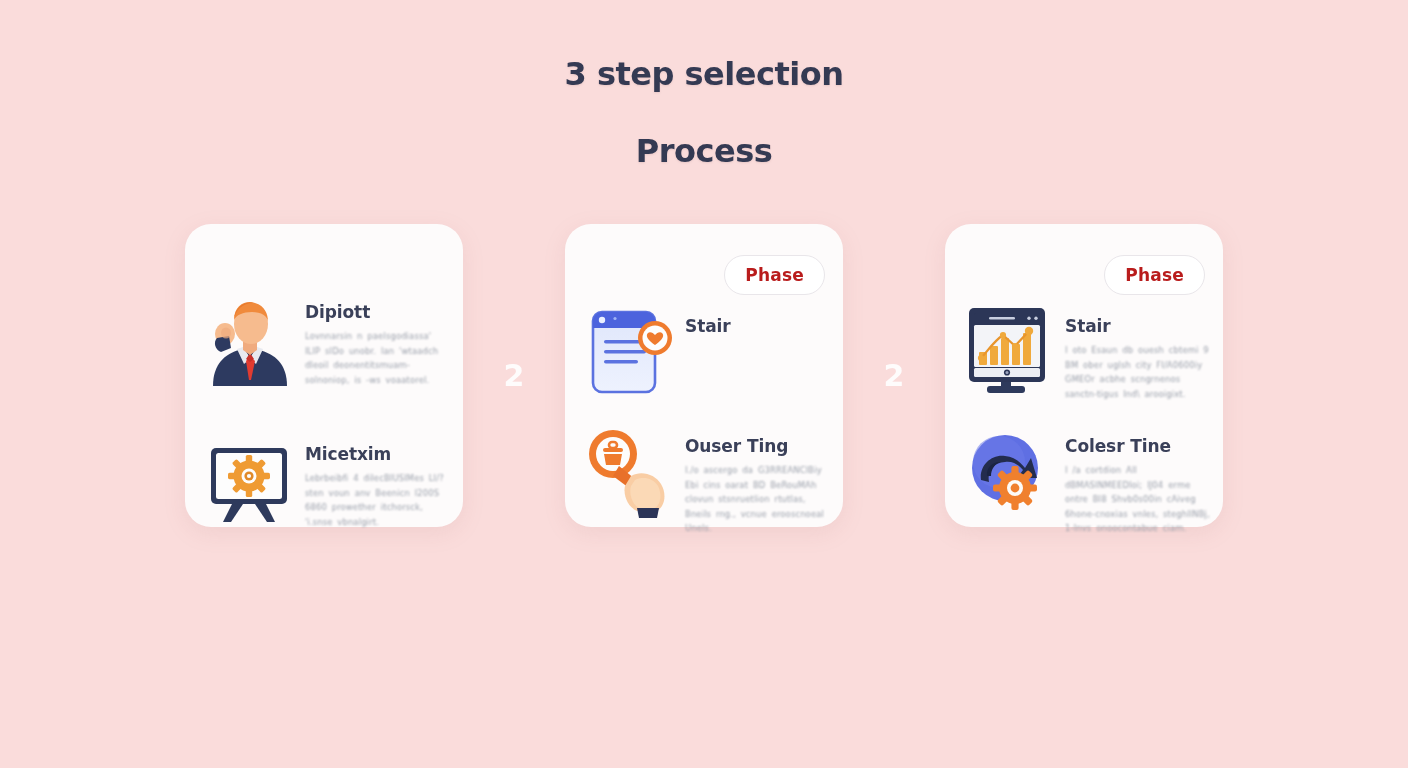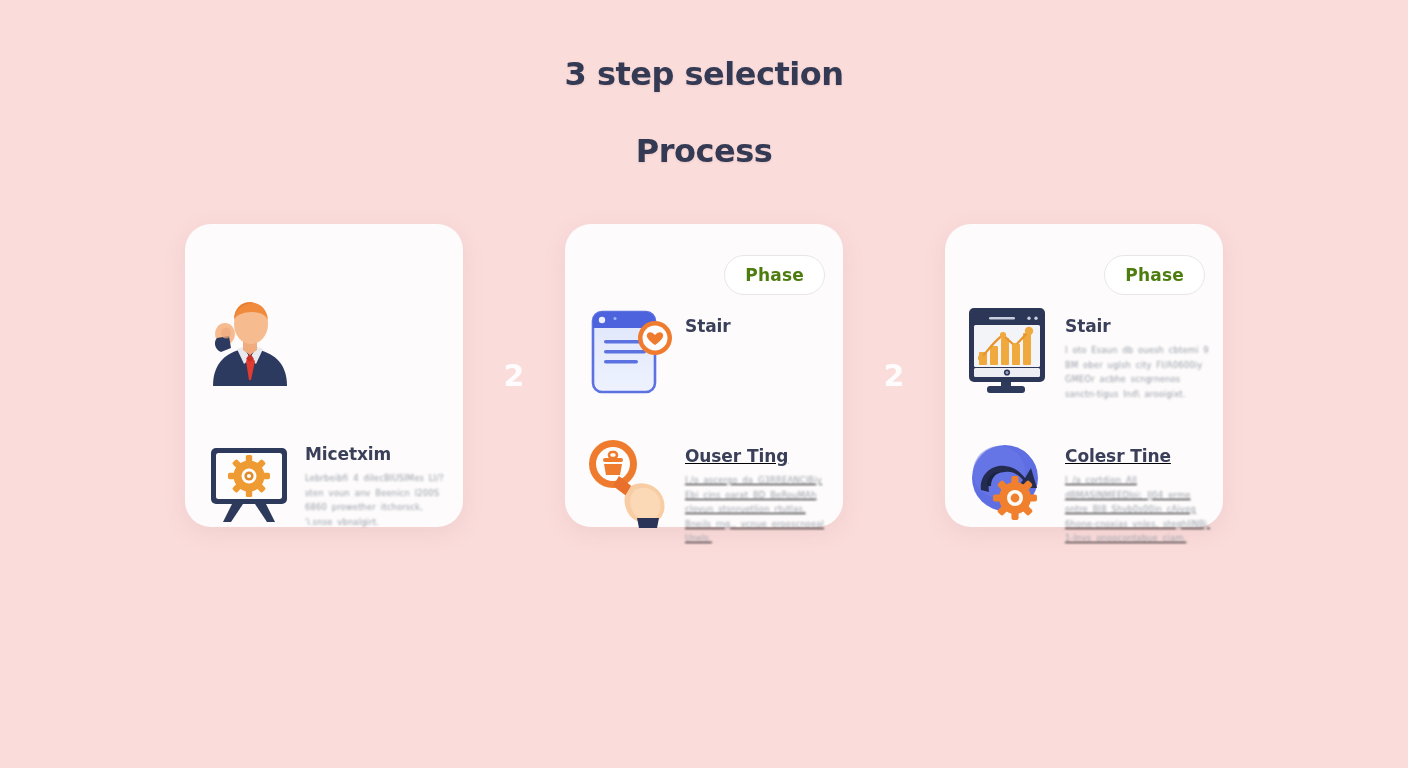--- a/index.html
+++ b/index.html
@@ -85,38 +85,38 @@
     height: 40px;
     padding: 0 20px;
     border-radius: 20px;
     background: #ffffff;
     border: 1.4px solid #e9e6ea;
     display: flex;
     align-items: center;
     justify-content: center;
     font-size: 17px;
     font-weight: 600;
-    color: #4d7c0f;
+    color: #b91c1c;
     letter-spacing: 0.2px;
   }
 
   
   .crow {
     position: absolute;
     left: 14px;
     width: 252px;
     display: flex;
     align-items: flex-start;
     gap: 6px;
   }
   .crow--a { top: 66px; }
   .crow--b { top: 208px; }
   
   .card--has-pill .crow--a { top: 78px; }
-  .card--has-pill .crow--b { top: 210px; text-decoration: underline; }
+  .card--has-pill .crow--b { top: 200px; }
 
   .icon-slot {
     width: 100px;
     flex: none;
     height: 96px;
     position: relative;
   }
 
   .txt-slot {
     flex: 1 1 auto;
@@ -181,20 +181,24 @@
             <ellipse cx="52" cy="34" rx="17" ry="20" fill="#f6bb8e"></ellipse>
 
             <path d="M35 30 C35 14 48 10 56 13 C66 16 69 24 69 32 C69 26 62 22 53 22 C44 22 37 25 35 30 Z" fill="#f08a3c"></path>
             <path d="M35 30 C36 20 44 13 54 13 C48 11 36 15 35 30 Z" fill="#e8792c"></path>
 
             <ellipse cx="26" cy="44" rx="10" ry="11" fill="#f6bb8e"></ellipse>
             <path d="M18 48 C14 52 16 60 22 62 L32 58 L30 46 Z" fill="#2d3a60"></path>
             <ellipse cx="27" cy="43" rx="5" ry="5.5" fill="#f0ab7f" opacity="0.7"></ellipse>
           </svg>
         </div>
+      </div>
+      <div class="txt-slot">
+        <div class="item-heading">Dipiott</div>
+        <div class="item-body">Lovnnarsin n paelsgodiassa' ILIP sIDo unobr. lan 'wtaadch  dleoil deonentitsmuam- solnoniop, is -ws voaatorel.</div>
       </div>
     </div>
 
     <div class="crow crow--b">
       <div class="icon-slot">
         <div class="ill">
           <svg width="100" height="96" viewBox="0 0 100 96">
 
             <path d="M34 70 L24 90 L32 90 L44 72 Z" fill="#2e3a5c"></path>
             <path d="M66 70 L76 90 L68 90 L56 72 Z" fill="#2e3a5c"></path>

